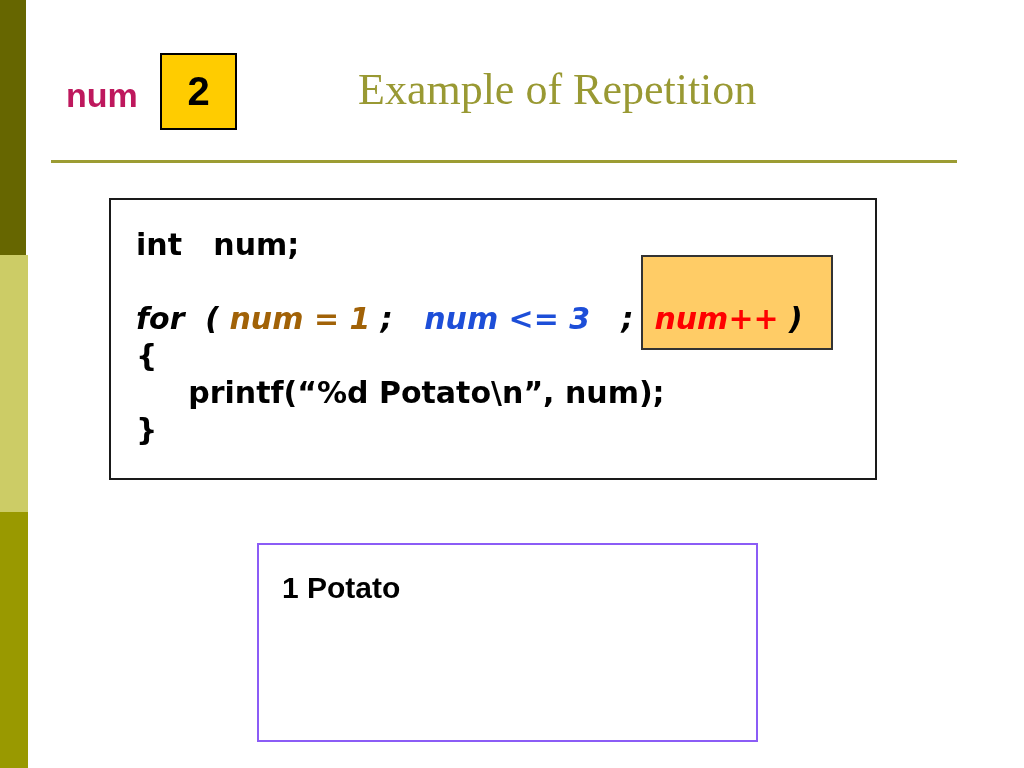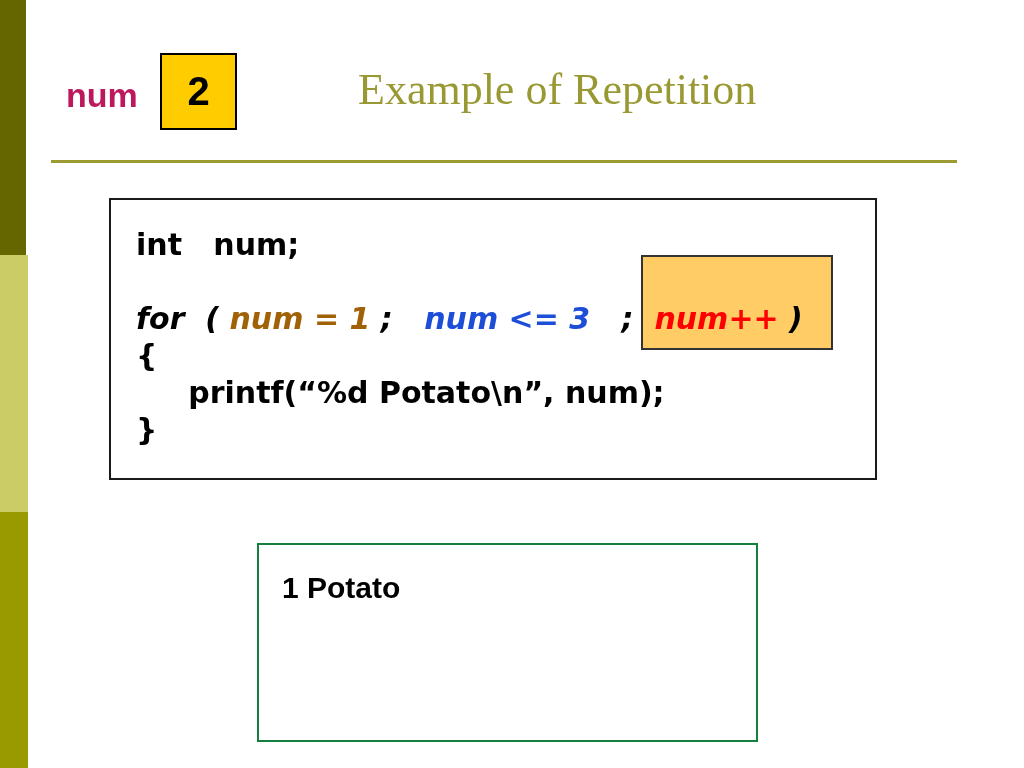--- a/index.html
+++ b/index.html
@@ -61,21 +61,21 @@
   }
 
   
   .output-label{
     position:absolute;left:421px;top:480px;
     font-size:34px;font-weight:bold;color:#000;
     font-family:"Liberation Sans",sans-serif;
   }
   .output-box{
     position:absolute;left:257px;top:543px;width:501px;height:199px;
-    background:#ffffff;border:2px solid #15803d;box-sizing:border-box;
+    background:#ffffff;border:2px solid #8b5cf6;box-sizing:border-box;
     padding:26px 0 0 23px;
   }
   .output-line{
     font-size:30px;font-weight:bold;color:#000;line-height:34px;
     font-family:"Liberation Sans",sans-serif;
   }
 </style>
 </head>
 <body>
 

